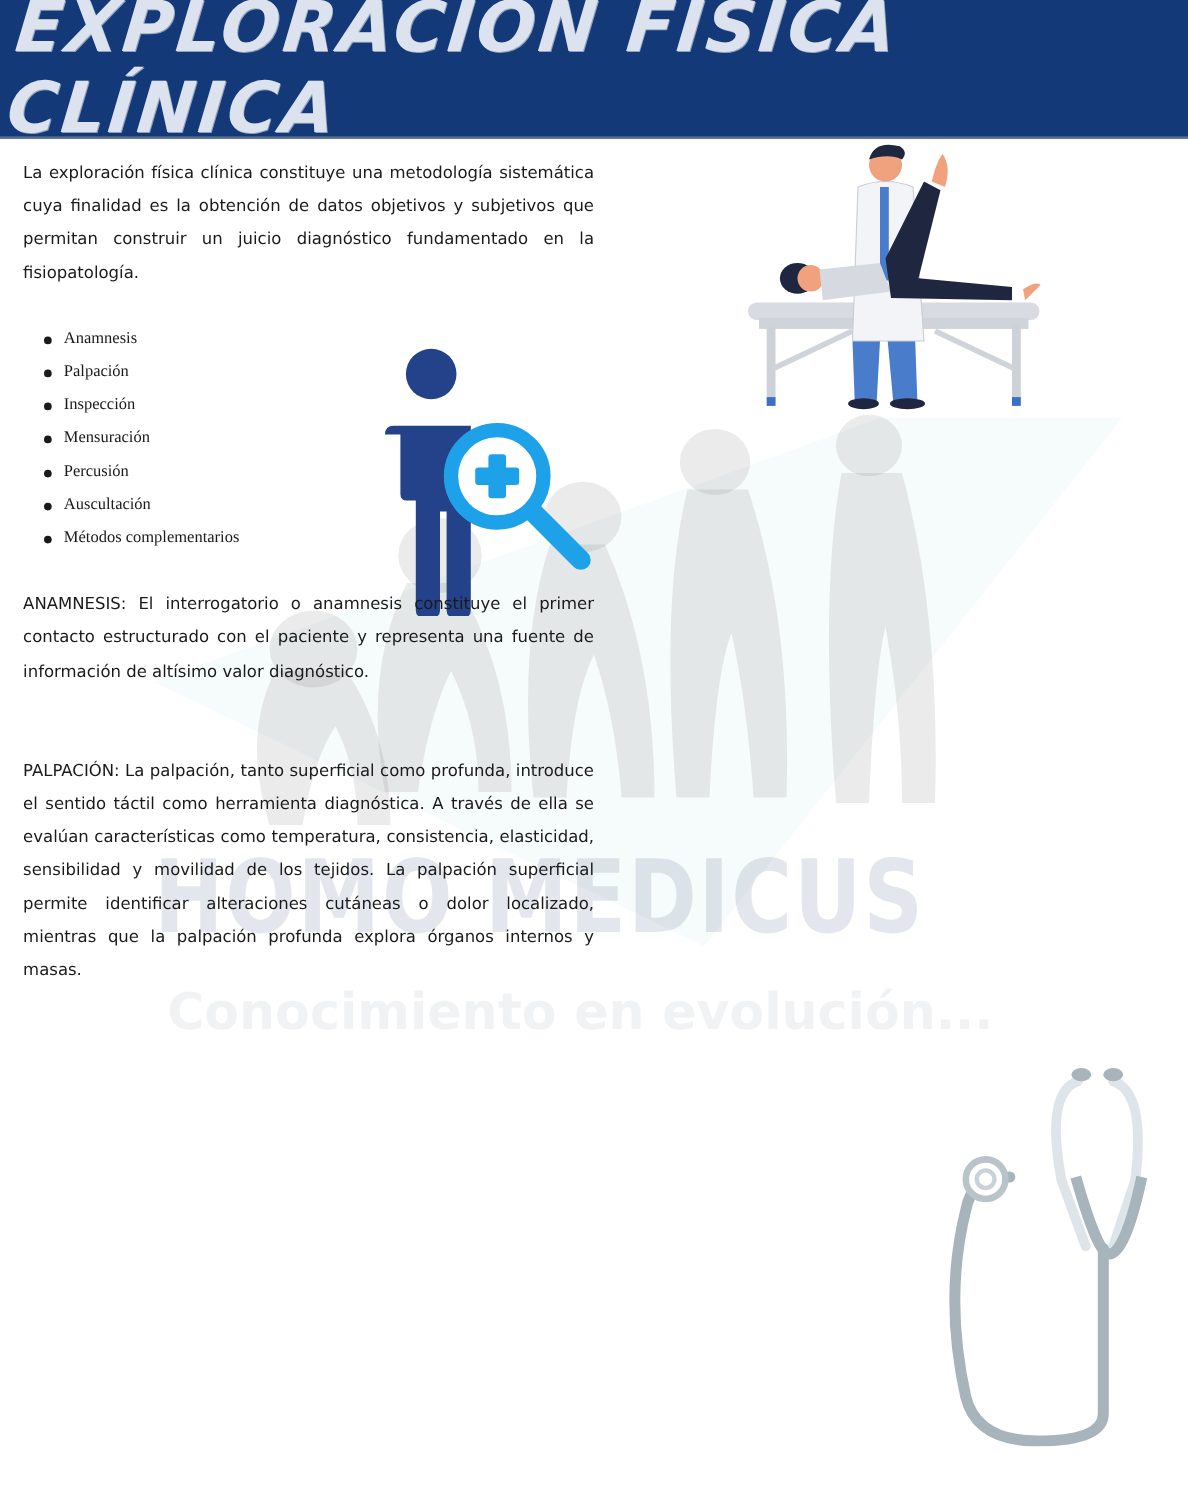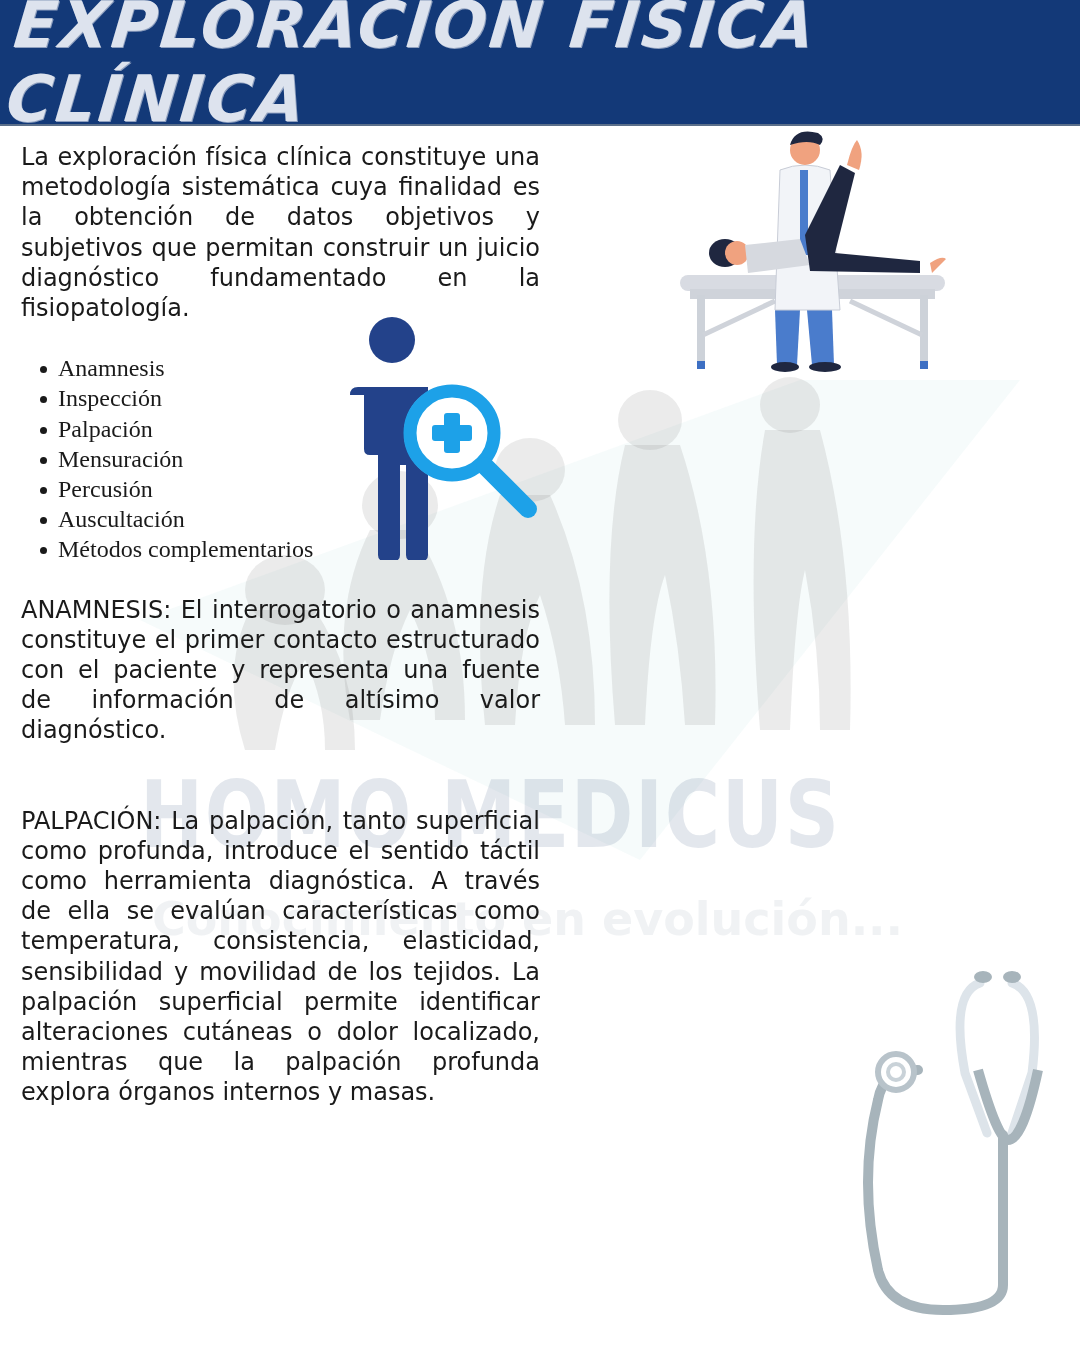--- a/index.html
+++ b/index.html
@@ -25,21 +25,21 @@
 
   
   .watermark { position: absolute; left: 0; top: 0; width: 1080px; height: 1198px; pointer-events: none; }
   .wm-text {
     position: absolute; font-family: "DejaVu Sans", sans-serif; font-weight: 900;
     color: rgba(80,105,140,0.16); white-space: nowrap;
   }
   .wm-brand { left: 140px; top: 762px; font-size: 92px; letter-spacing: 2px; transform: scaleX(0.82); transform-origin: left top; }
   .wm-tag { left: 152px; top: 892px; font-size: 46px; color: rgba(150,160,175,0.14); }
 
-  .col { position: absolute; font-size: 24px; line-height: 30.2px; }
+  .col { position: absolute; font-size: 15px; line-height: 30.2px; }
   .col p { text-align: justify; text-align-last: left; }
   .left-col { left: 21px; top: 142px; width: 519px; }
 
   .gap { height: 30px; }
   ul.bullets { list-style: none; padding-left: 17px; font-family: Liberation Serif, serif; }
   ul.bullets li { position: relative; padding-left: 20px; }
   ul.bullets li::before {
     content: ""; position: absolute; left: 2px; top: 13px; width: 7px; height: 7px;
     background: #1a1a1a; border-radius: 50%;
   }
@@ -128,22 +128,22 @@
   <path d="M203 170 l0 150 q0 25 -60 25 q-55 0 -65 -40 q-20 -90 0 -170 q5 -30 40 -30" fill="none" stroke="#a7b4bb" stroke-width="10" stroke-linecap="round"></path>
   <circle cx="96" cy="107" r="18" fill="#fff" stroke="#b8c3ca" stroke-width="6"></circle>
   <circle cx="96" cy="107" r="8" fill="none" stroke="#c9d2d8" stroke-width="4"></circle>
 </svg>
 
 <div class="col left-col content">
   <p>La exploración física clínica constituye una metodología sistemática cuya finalidad es la obtención de datos objetivos y subjetivos que permitan construir un juicio diagnóstico fundamentado en la fisiopatología.</p>
   <div class="gap"></div>
   <ul class="bullets">
     <li>Anamnesis</li>
+    <li>Palpación</li>
     <li>Inspección</li>
-    <li>Palpación</li>
     <li>Mensuración</li>
     <li>Percusión</li>
     <li>Auscultación</li>
     <li>Métodos complementarios</li>
   </ul>
   <div class="gap"></div>
   <p>ANAMNESIS: El interrogatorio o anamnesis constituye el primer contacto estructurado con el paciente y representa una fuente de información de altísimo valor diagnóstico.</p>
   <div class="gap"></div>
   <div class="gap"></div>
   <p>PALPACIÓN: La palpación, tanto superficial como profunda, introduce el sentido táctil como herramienta diagnóstica. A través de ella se evalúan características como temperatura, consistencia, elasticidad, sensibilidad y movilidad de los tejidos. La palpación superficial permite identificar alteraciones cutáneas o dolor localizado, mientras que la palpación profunda explora órganos internos y masas.</p>

